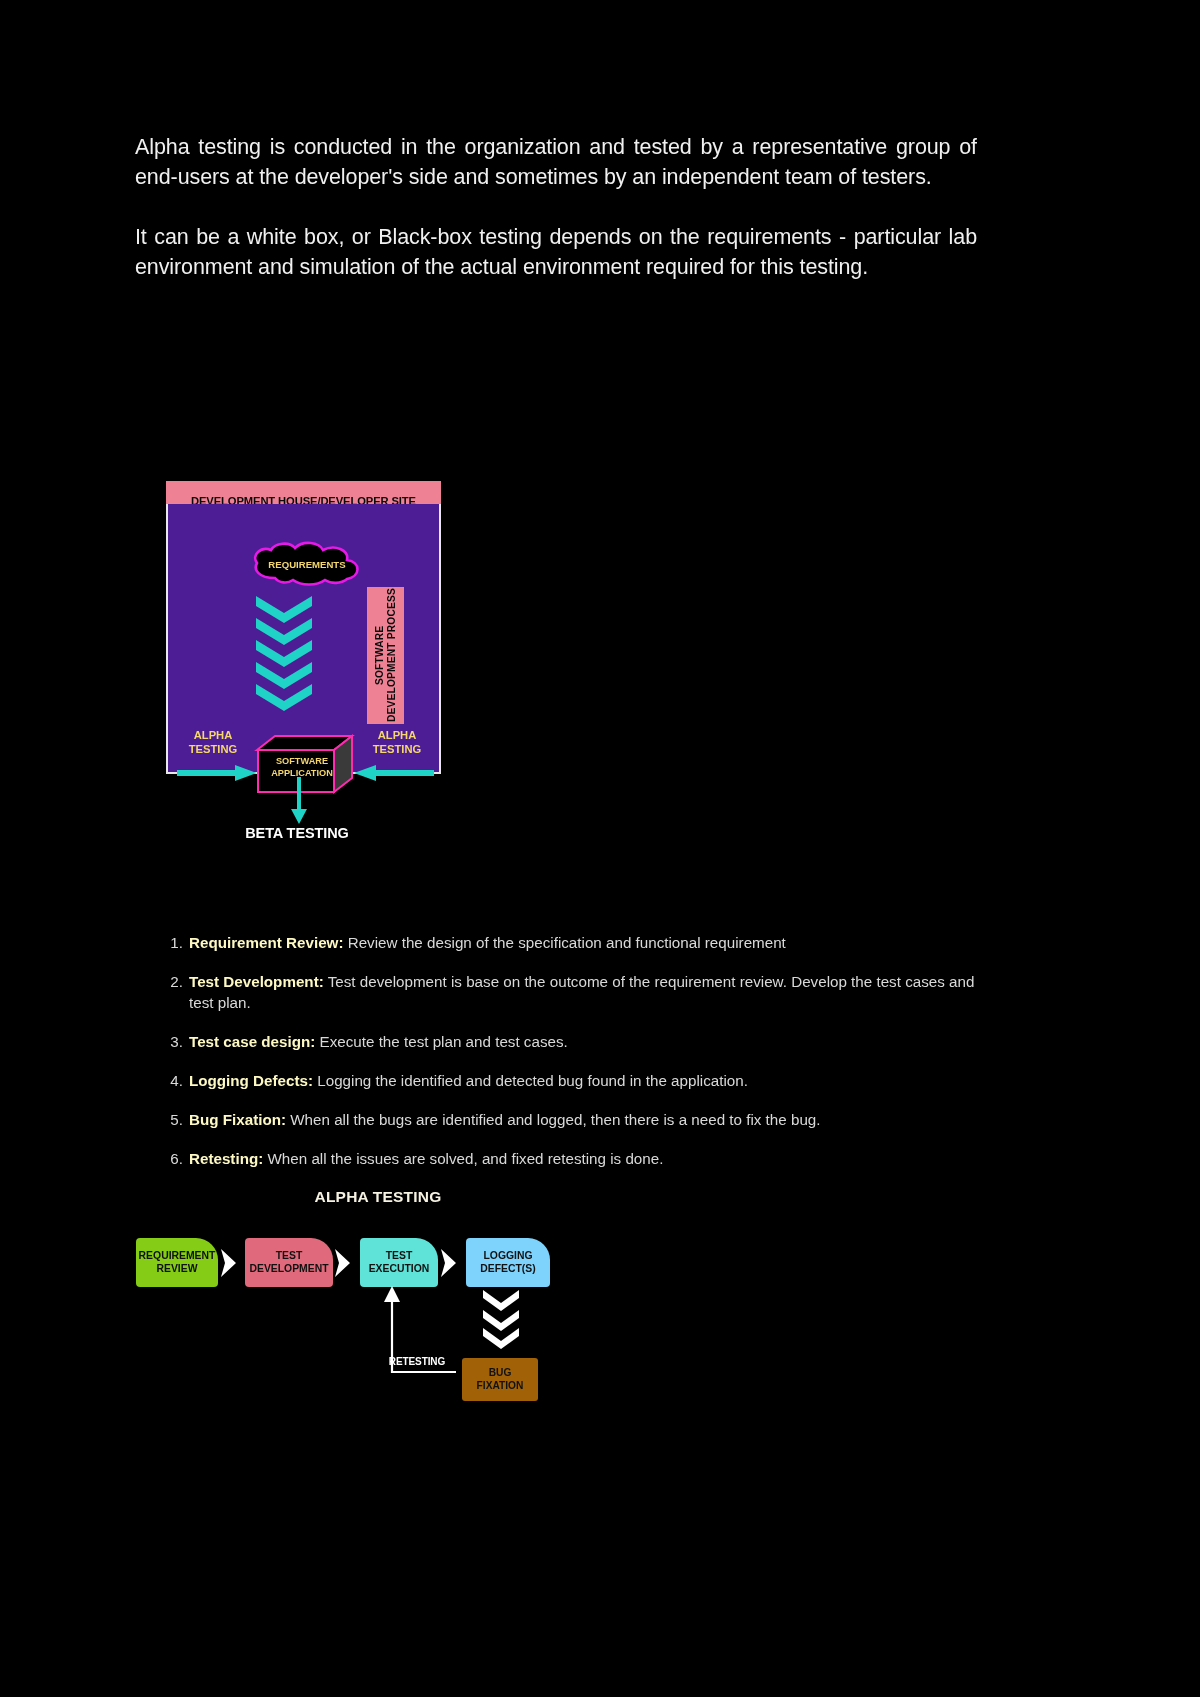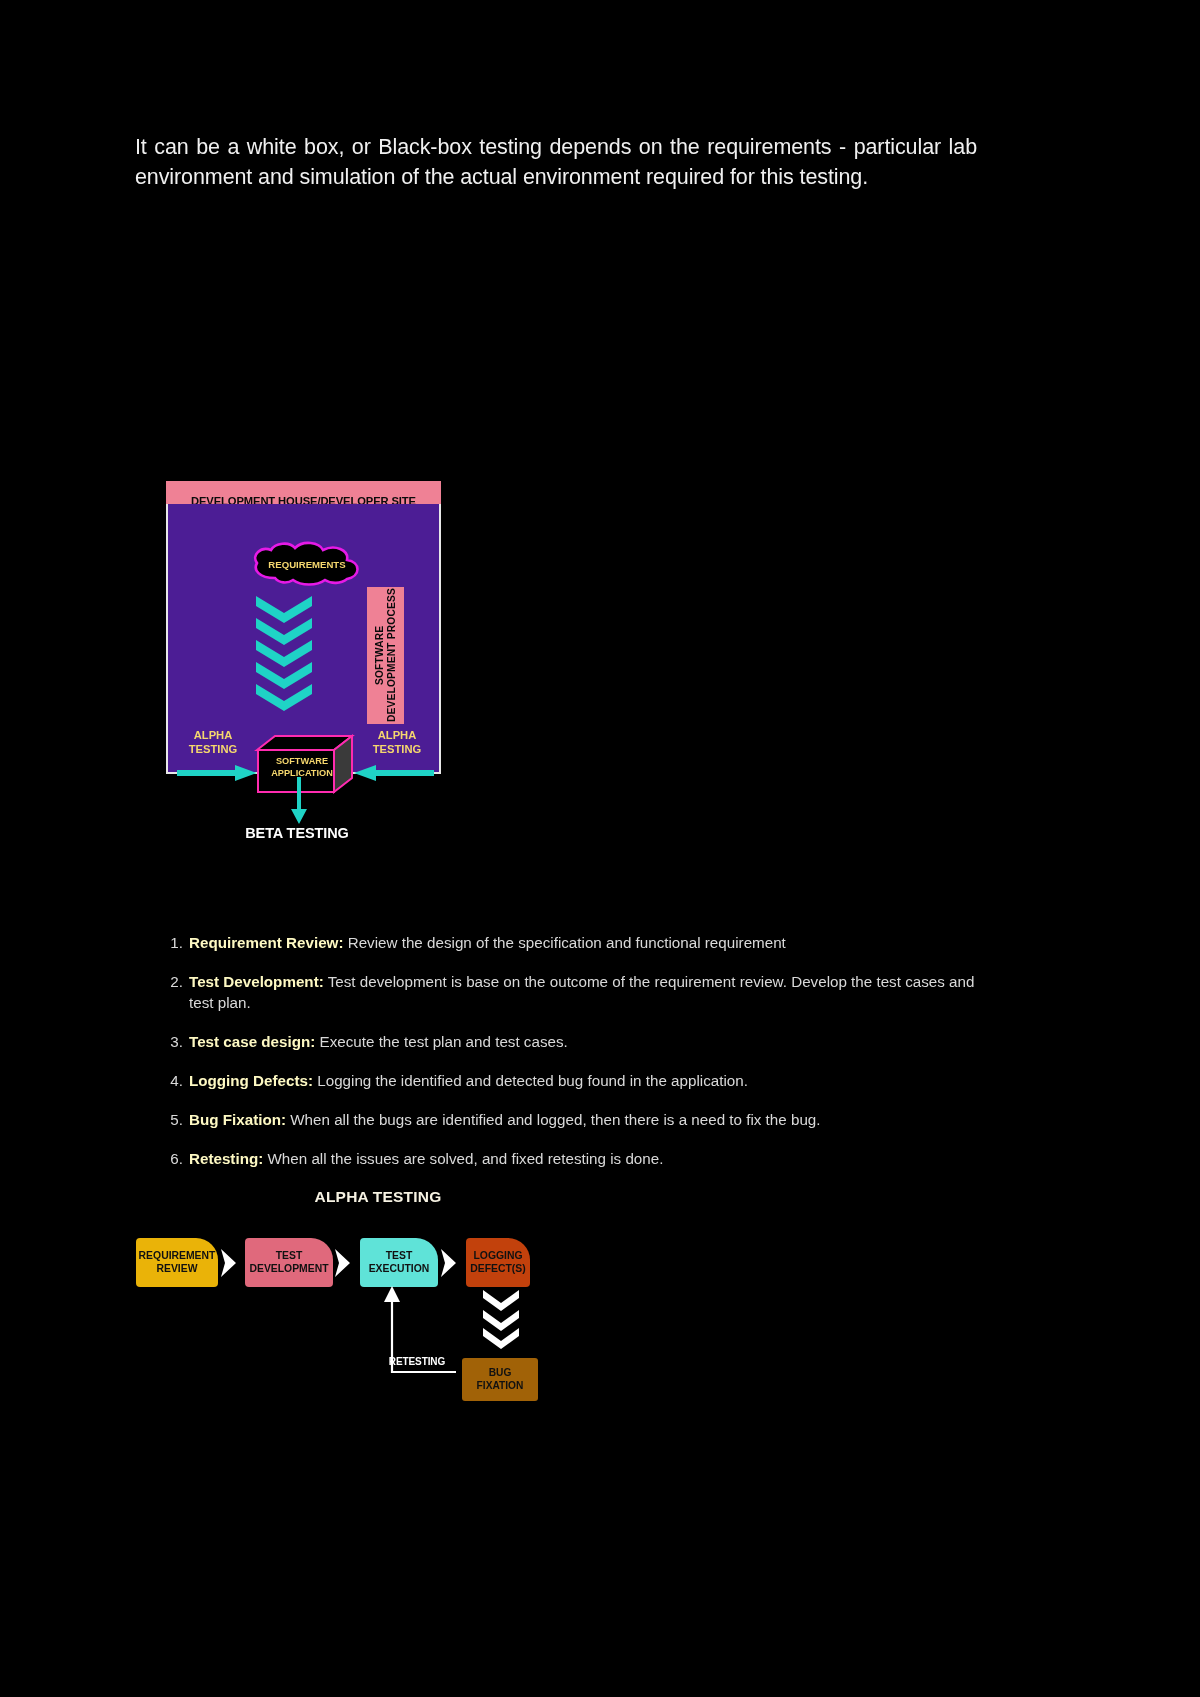--- a/index.html
+++ b/index.html
@@ -231,36 +231,36 @@
     line-height: 12.5px;
     text-align: center;
     display: flex;
     align-items: center;
     justify-content: center;
     box-sizing: border-box;
     padding: 0 2px;
   }
   .fs1 {
     left: 8px; width: 82px;
-    background: #eab308;
+    background: #84cc16;
     border-radius: 4px 22px 4px 4px;
   }
   .fs2 {
     left: 117px; width: 88px;
     background: #e0697c;
     border-radius: 4px 22px 4px 4px;
   }
   .fs3 {
     left: 232px; width: 78px;
     background: #5fe3d8;
     border-radius: 4px 22px 4px 4px;
   }
   .fs4 {
-    left: 338px; width: 64px;
-    background: #c2410c;
+    left: 338px; width: 84px;
+    background: #7dd3fc;
     border-radius: 4px 22px 4px 4px;
   }
   .sep {
     position: absolute;
     top: 60px;
     width: 18px;
     height: 30px;
   }
   .sep1 { left: 92px; }
   .sep2 { left: 206px; }
@@ -309,20 +309,21 @@
     height: 90px;
   }
   svg { display: block; overflow: visible; }
 </style>
 </head>
 <body>
 
 <div class="page">
 
   <div class="intro">
+    <p>Alpha testing is conducted in the organization and tested by a representative group of end-users at the developer's side and sometimes by an independent team of testers.</p>
     <p>It can be a white box, or Black-box testing depends on the requirements - particular lab environment and simulation of the actual environment required for this testing.</p>
   </div>
 
   <div class="diagram1">
 
     <div class="d1-header">DEVELOPMENT HOUSE/DEVELOPER SITE</div>
 
     <div class="d1-body">
 
       <div class="cloud">

